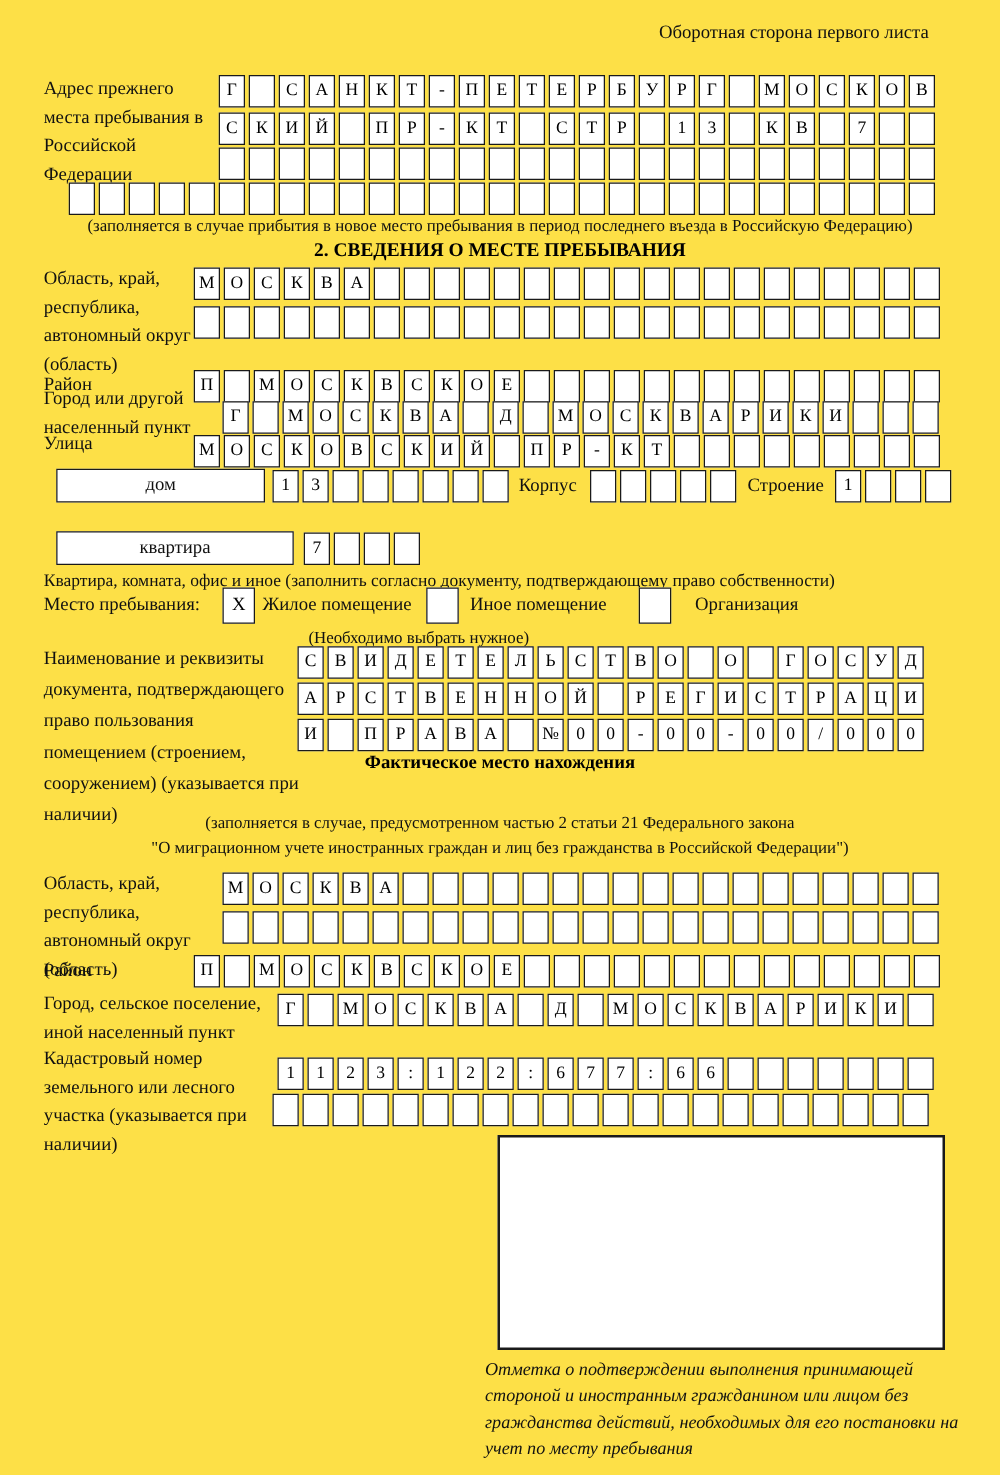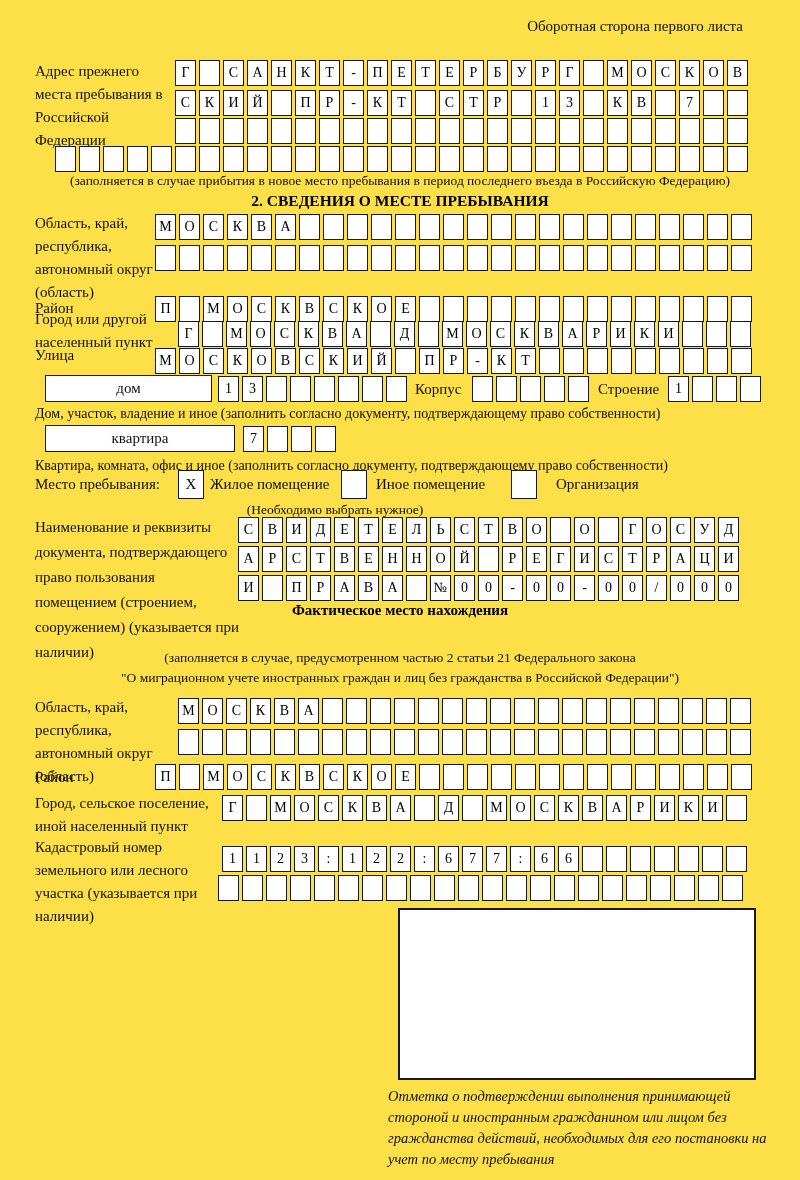--- a/index.html
+++ b/index.html
@@ -320,21 +320,20 @@
       <span class="cell"></span>
       <span class="cell"></span>
     </div>
   <div class="abs inline-label" style="left:598px; top:375px;">Строение</div>
   <div class="abs cellrow" style="left:668px; top:376px;">
       <span class="cell">1</span>
       <span class="cell"></span>
       <span class="cell"></span>
       <span class="cell"></span>
     </div>
-  <div class="abs" style="left:35px; top:406px; font-size:14px;">Дом, участок, владение и иное (заполнить согласно документу, подтверждающему право собственности)</div>
 
   <div class="abs bigbox" style="left:45px; top:425px; width:190px; height:27px;">квартира</div>
   <div class="abs cellrow" style="left:243px; top:426px;">
       <span class="cell">7</span>
       <span class="cell"></span>
       <span class="cell"></span>
       <span class="cell"></span>
     </div>
   <div class="abs" style="left:35px; top:458px; font-size:14px;">Квартира, комната, офис и иное (заполнить согласно документу, подтверждающему право собственности)</div>
 

